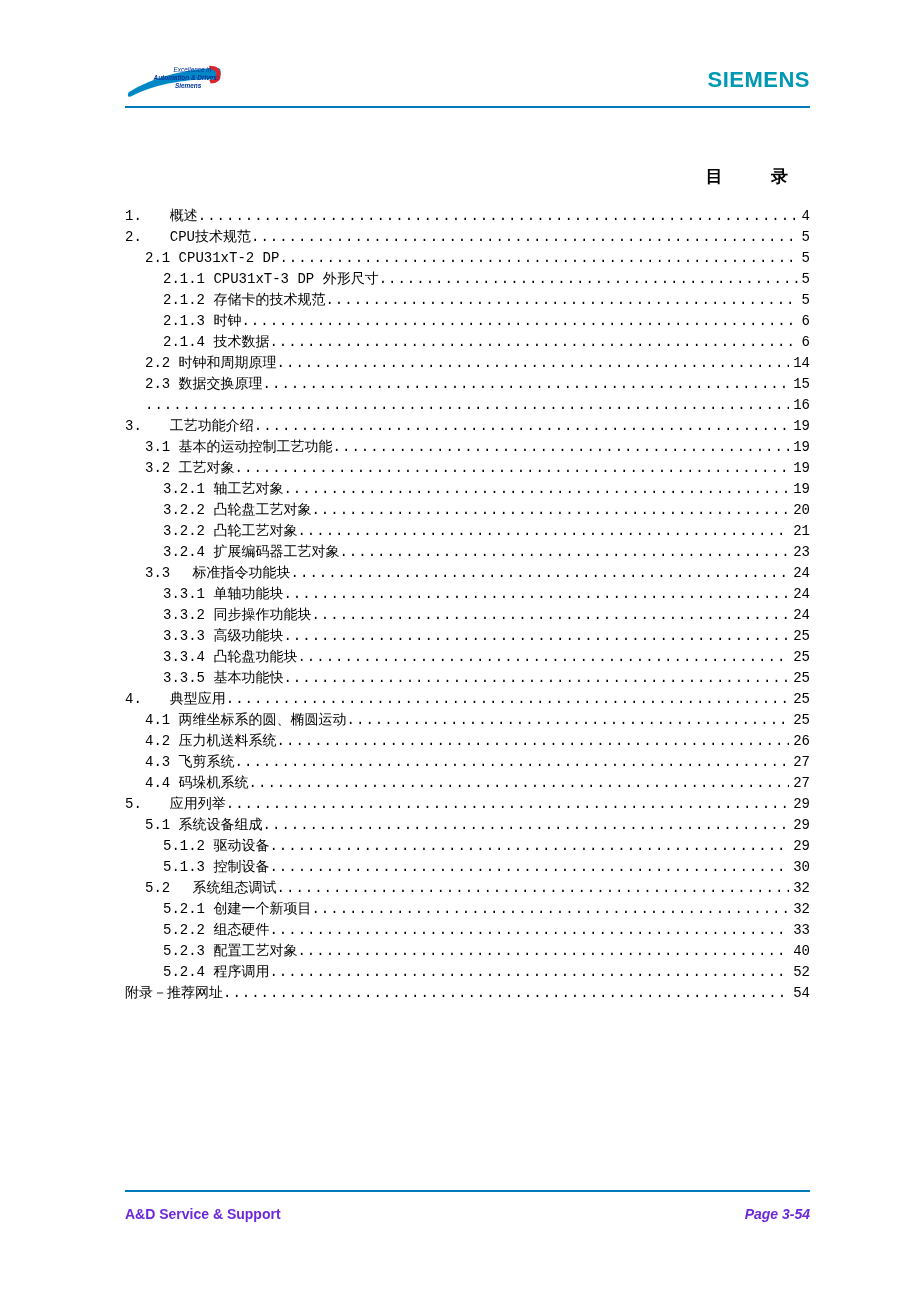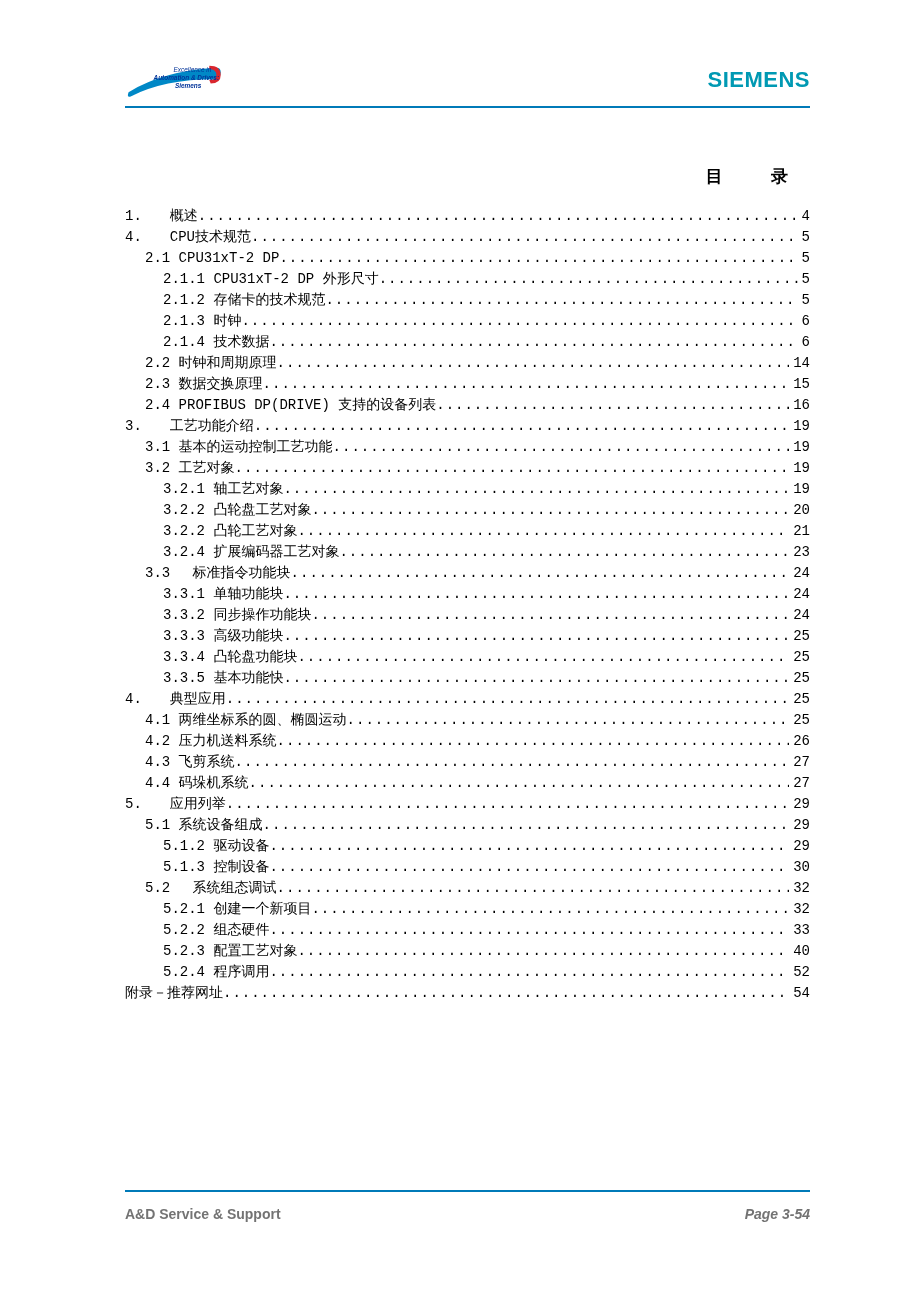--- a/index.html
+++ b/index.html
@@ -81,21 +81,21 @@
     position: absolute;
     left: 125px;
     right: 110px;
     bottom: 80px;
     border-top: 2px solid #007ab8;
     padding-top: 14px;
     display: flex;
     justify-content: space-between;
     font-family: Arial, sans-serif;
     font-weight: bold;
-    color: #737373;
+    color: #6d28d9;
     font-size: 14px;
   }
   .footer .right {
     font-style: italic;
   }
 </style>
 </head>
 <body>
 
 <div class="page">
@@ -115,31 +115,31 @@
 
   <div class="toc-title">目 录</div>
 
   <div class="toc" id="toc-container">
       <div class="toc-row indent-0">
         <span class="toc-label">1.　　概述 </span>
         <span class="toc-dots"></span>
         <span class="toc-page"> 4</span>
       </div>
       <div class="toc-row indent-0">
-        <span class="toc-label">4.　　CPU技术规范</span>
+        <span class="toc-label">2.　　CPU技术规范</span>
         <span class="toc-dots"></span>
         <span class="toc-page"> 5</span>
       </div>
       <div class="toc-row indent-1">
         <span class="toc-label">2.1 CPU31xT-2 DP</span>
         <span class="toc-dots"></span>
         <span class="toc-page"> 5</span>
       </div>
       <div class="toc-row indent-2">
-        <span class="toc-label">2.1.1 CPU31xT-2 DP 外形尺寸</span>
+        <span class="toc-label">2.1.1 CPU31xT-3 DP 外形尺寸</span>
         <span class="toc-dots"></span>
         <span class="toc-page"> 5</span>
       </div>
       <div class="toc-row indent-2">
         <span class="toc-label">2.1.2 存储卡的技术规范</span>
         <span class="toc-dots"></span>
         <span class="toc-page"> 5</span>
       </div>
       <div class="toc-row indent-2">
         <span class="toc-label">2.1.3 时钟 </span>
@@ -155,21 +155,20 @@
         <span class="toc-label">2.2 时钟和周期原理</span>
         <span class="toc-dots"></span>
         <span class="toc-page"> 14</span>
       </div>
       <div class="toc-row indent-1">
         <span class="toc-label">2.3 数据交换原理</span>
         <span class="toc-dots"></span>
         <span class="toc-page"> 15</span>
       </div>
       <div class="toc-row indent-1">
-        <span class="toc-label">2.4 PROFIBUS DP(DRIVE) 支持的设备列表</span>
         <span class="toc-dots"></span>
         <span class="toc-page"> 16</span>
       </div>
       <div class="toc-row indent-0">
         <span class="toc-label">3.　　工艺功能介绍</span>
         <span class="toc-dots"></span>
         <span class="toc-page"> 19</span>
       </div>
       <div class="toc-row indent-1">
         <span class="toc-label">3.1 基本的运动控制工艺功能</span>

